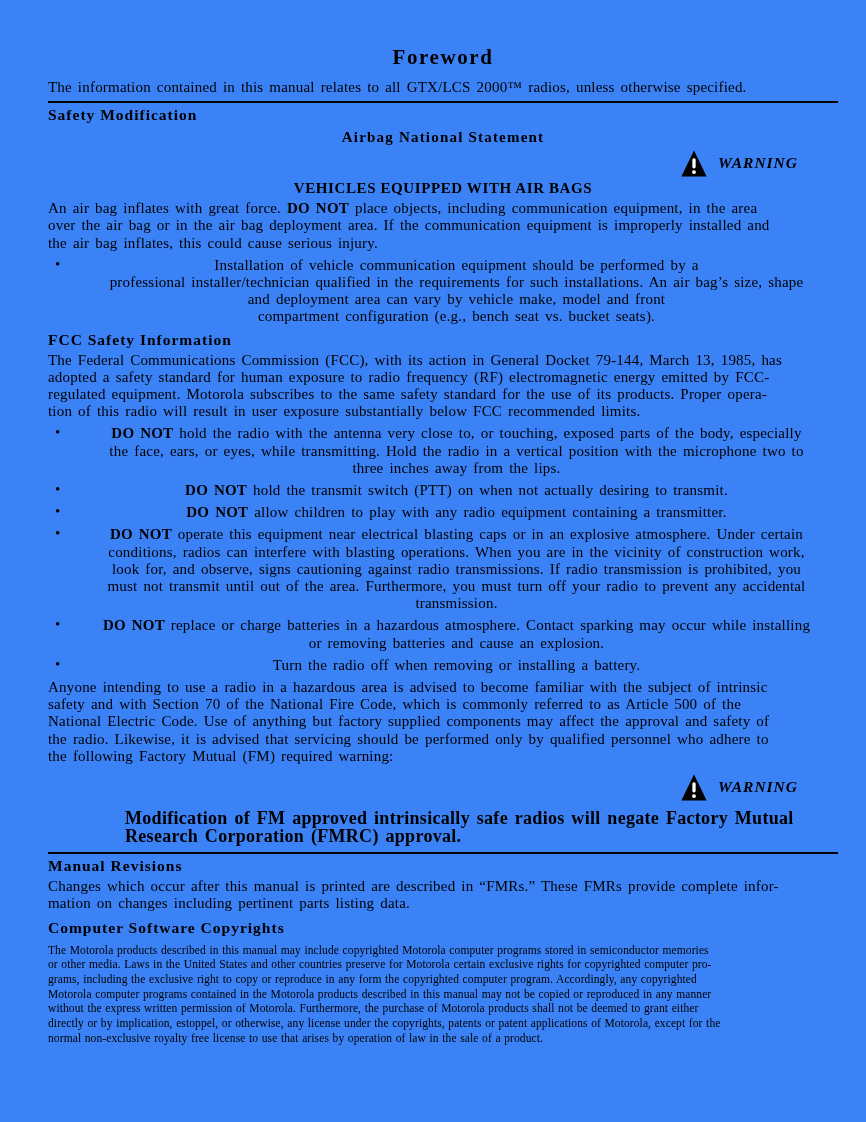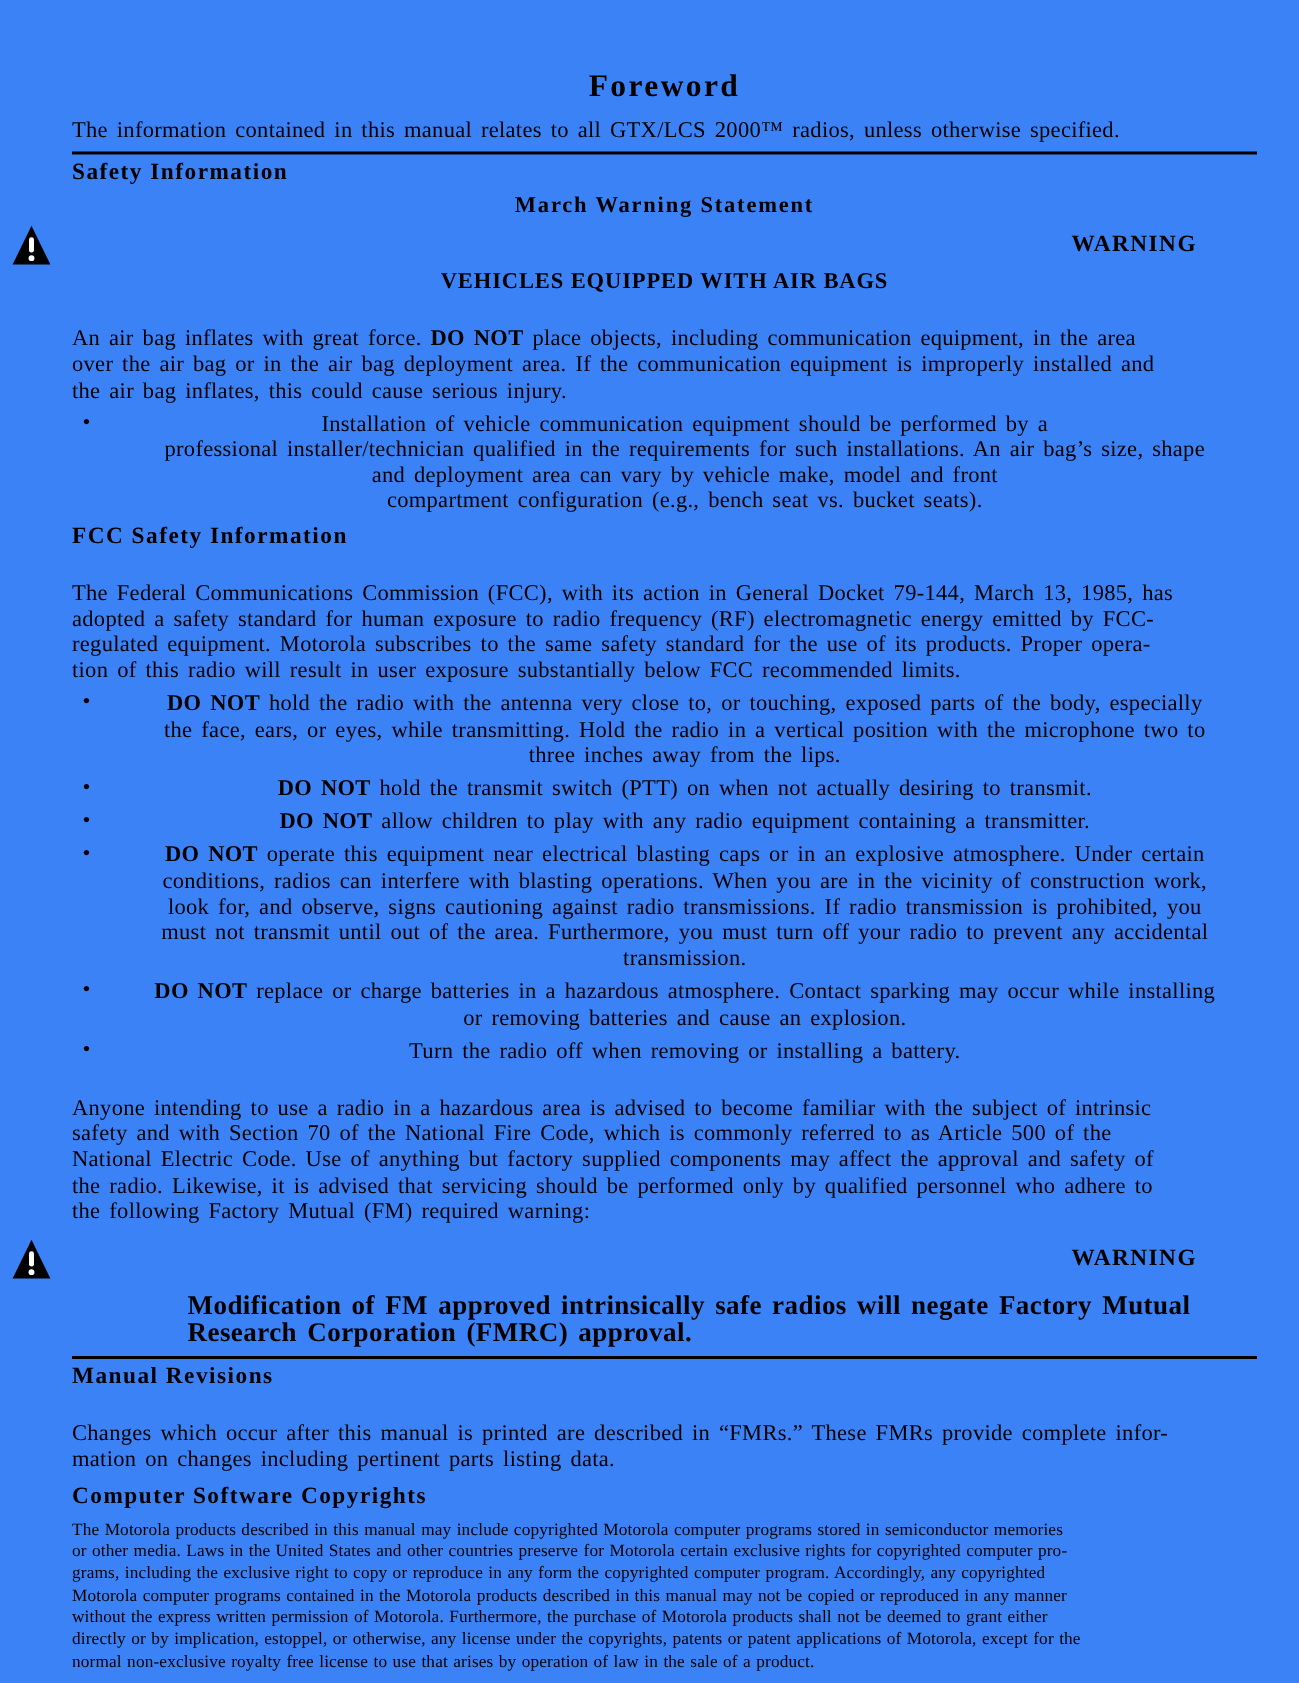--- a/index.html
+++ b/index.html
@@ -28,22 +28,23 @@
     margin: 3px 0 0 0;
     font-size: 15.5px; font-weight: bold; letter-spacing: 1px; line-height: 18px;
   }
   h3.center {
     margin: 5px 0 0 0; text-align: center;
     font-size: 15px; font-weight: bold; letter-spacing: 1.2px; line-height: 17px;
   }
   h3.vehicles { letter-spacing: 0.6px; margin-top: 3px; }
   .warnrow {
     margin-top: 3px; height: 28px;
-    display: flex; align-items: center; justify-content: space-between; gap: 11px;
+    display: flex; align-items: center; justify-content: flex-end; gap: 11px;
     transform: translateX(-40px);
+    font-style: italic;
   }
   .warnrow .tri { width: 26px; height: 27px; display: block; }
   .warnword { font-size: 15.5px; font-weight: bold; letter-spacing: 1px; }
   ul.blist { margin: 5px 0 0 0; padding: 0; list-style: none; text-align: center; }
   ul.blist li {
     position: relative; padding-left: 27px; margin: 0 0 5px 0;
     font-size: 15px; line-height: 17.2px;
     letter-spacing: 0.2px; word-spacing: 2px;
     white-space: pre-line;
   }
@@ -57,36 +58,36 @@
     letter-spacing: 0.3px; word-spacing: 2px;
     white-space: pre-line;
   }
   .rule2 { border: none; border-top: 2.4px solid #000; margin: 7px 0 0 0; }
   p.fineprint {
     margin: 6px 0 0 0;
     font-size: 11.5px; line-height: 14.7px;
     letter-spacing: 0.1px; word-spacing: 0.6px;
     white-space: pre-line;
   }
-  p.tight { margin-top: 21px; }
+  p.tight { margin-top: 3px; }
 </style>
 </head>
 <body>
 
 <div class="page">
 
   <h1 class="title">Foreword</h1>
 
   <p class="body">The information contained in this manual relates to all GTX/LCS 2000™ radios, unless otherwise specified.</p>
 
   <hr class="rule">
 
-  <h2 class="section">Safety Information</h2>
+  <h2 class="section">Safety Modification</h2>
 
-  <h3 class="center">March Warning Statement</h3>
+  <h3 class="center">Airbag National Statement</h3>
 
   <div class="warnrow">
     <svg class="tri" viewBox="0 0 26 27" aria-hidden="true">
       <polygon points="13,0.5 25.6,26.4 0.4,26.4" fill="#000"></polygon>
       <rect x="11.35" y="8.2" width="3.3" height="10.2" rx="1.6" fill="#fff"></rect>
       <circle cx="13" cy="22.1" r="1.95" fill="#fff"></circle>
     </svg>
     <span class="warnword">WARNING</span>
   </div>
 

